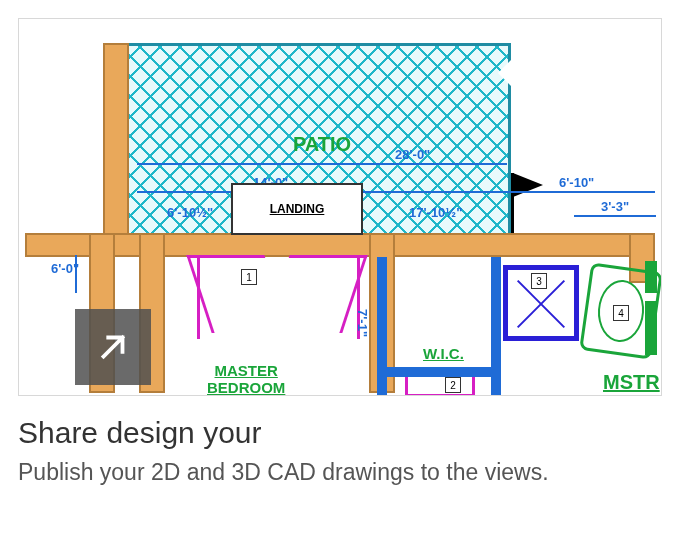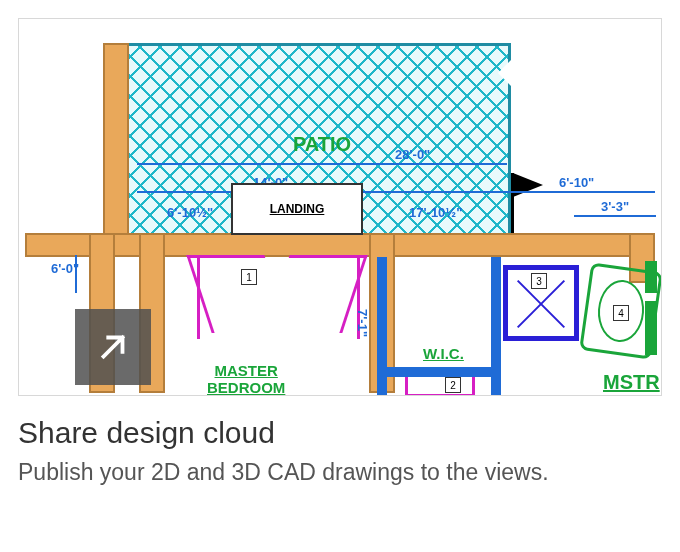--- a/index.html
+++ b/index.html
@@ -190,15 +190,15 @@
       <div class="circ-lbl" style="left:426px;top:358px">2</div>
       <div class="circ-lbl" style="left:512px;top:254px">3</div>
       <div class="circ-lbl" style="left:594px;top:286px">4</div>
     </div>
     <div class="share-btn">
       <svg viewBox="0 0 24 24">
         <path d="M6 18 L18 6 M9 6 H18 V15" stroke="#fff" stroke-width="2.4" fill="none" stroke-linecap="square"></path>
       </svg>
     </div>
   </div>
-  <h2 class="title">Share design cloud</h2>
+  <h2 class="title">Share design your</h2>
   <p class="desc">Publish your 2D and 3D CAD drawings to the views.</p>
 </div>
 
 </body></html>

